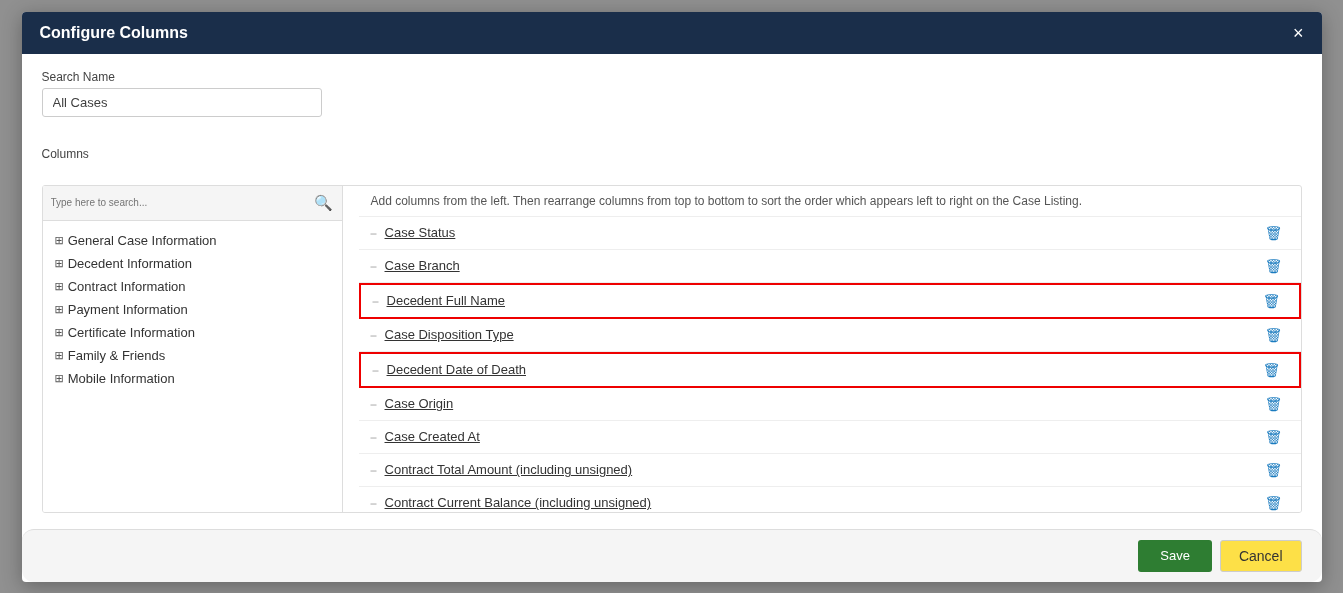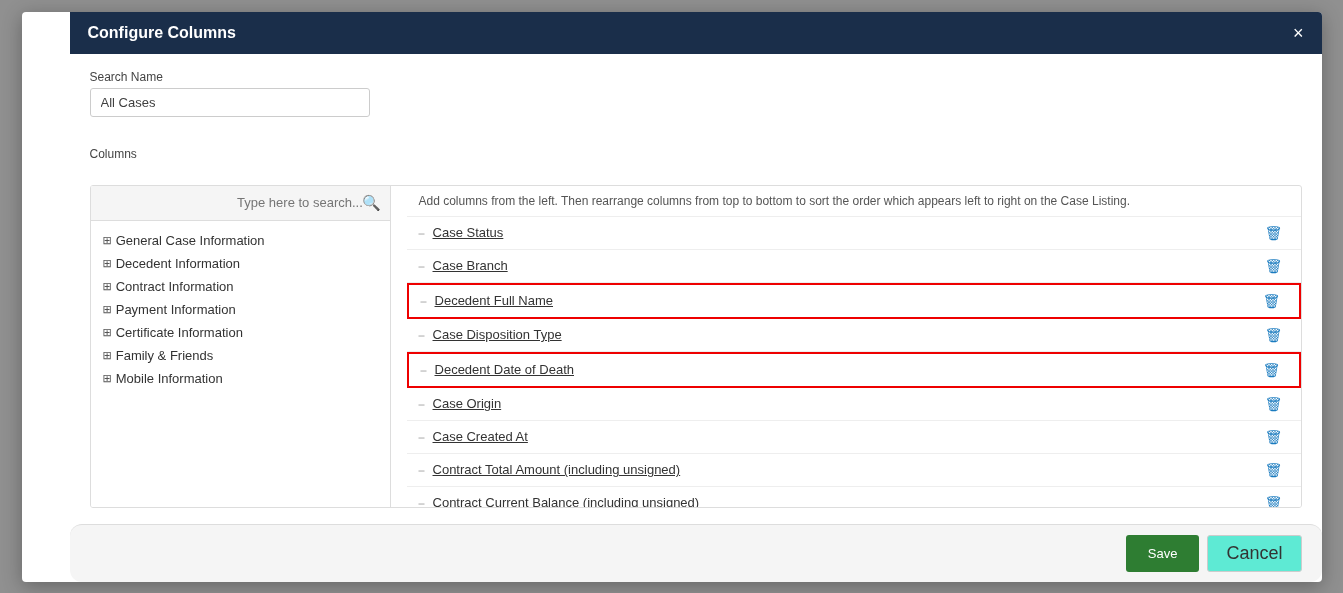--- a/index.html
+++ b/index.html
@@ -22,21 +22,20 @@
     }
     .modal {
       background: #fff;
       width: 1300px;
       height: 570px;
       border-radius: 4px;
       box-shadow: 0 4px 20px rgba(0,0,0,0.3);
       display: flex;
       flex-direction: column;
       overflow: hidden;
-      padding-left: 48px;
     }
     .modal-header {
       background: #1a2e4a;
       color: #fff;
       padding: 12px 18px;
       display: flex;
       align-items: center;
       justify-content: space-between;
       flex-shrink: 0;
     }
@@ -103,24 +102,23 @@
       padding: 8px;
       border-bottom: 1px solid #ddd;
       display: flex;
       align-items: center;
       background: #f5f5f5;
     }
     .search-input {
       flex: 1;
       border: none;
       background: transparent;
-      font-size: 13px;
+      font-size: 10px;
       color: #8b5cf6;
       outline: none;
-      text-align: right;
     }
     .search-icon {
       color: #555;
       font-size: 15px;
     }
     .tree-list {
       padding: 8px 10px;
       list-style: none;
       overflow-y: auto;
       flex: 1;
@@ -200,26 +198,26 @@
     .btn-save {
       background: #2e7d32;
       color: #fff;
       border: none;
       padding: 7px 22px;
       border-radius: 3px;
       font-size: 13px;
       cursor: pointer;
     }
     .btn-cancel {
-      background: #5eead4;
+      background: #fde047;
       color: #333;
       border: 1px solid #ccc;
       padding: 7px 18px;
       border-radius: 3px;
-      font-size: 18px;
+      font-size: 14px;
       cursor: pointer;
     }
 
     
     .arrow-container {
       position: absolute;
       right: 60px;
       top: 55px;
       pointer-events: none;
     }

